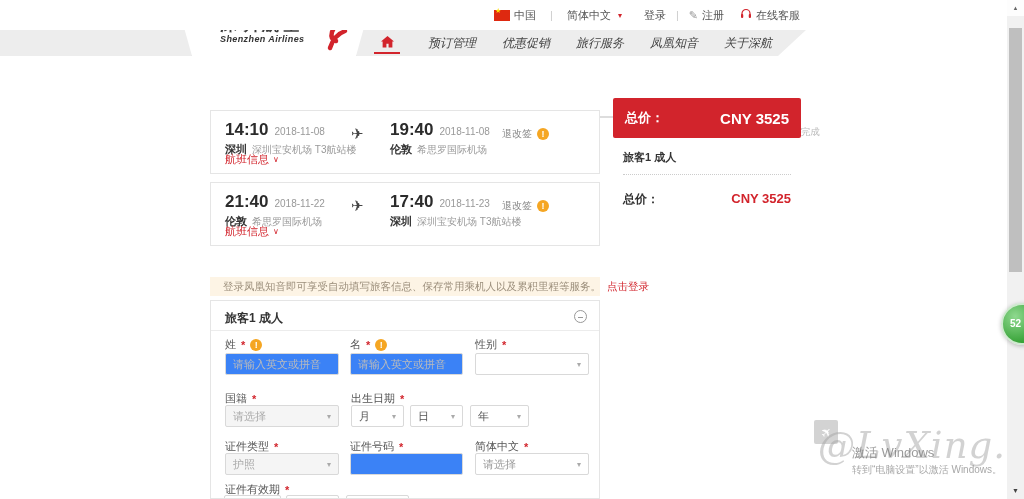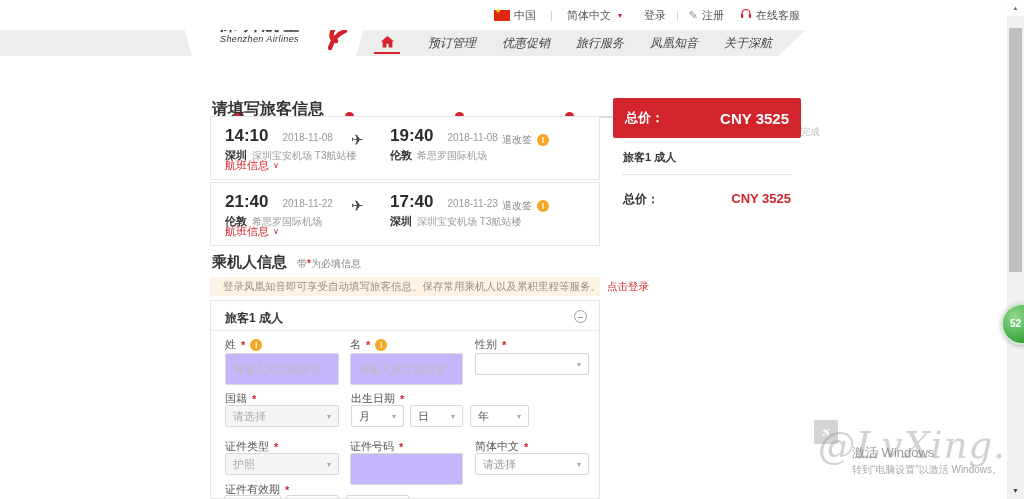--- a/index.html
+++ b/index.html
@@ -18,21 +18,21 @@
   .tb-caret { color:#d2242c; font-size:8px; margin-left:3px; }
   .pencil { color:#999; font-size:11px; }
 
   
   .navband { position:absolute; top:30px; left:0; width:806px; height:26px; background:#ededed;
              clip-path:polygon(0 0,100% 0,calc(100% - 28px) 100%,0 100%); z-index:1; }
   .logo-ribbon { position:absolute; top:6px; left:178px; width:192px; height:50px; background:#fff;
                  clip-path:polygon(0 0,100% 0,calc(100% - 14px) 100%,14px 100%);
                  box-shadow:0 1px 3px rgba(0,0,0,.15); z-index:3; }
   .logo-cn { position:absolute; left:42px; top:7px; font-size:17px; font-weight:bold; color:#3d3d3d; letter-spacing:4px; }
-  .logo-en { position:absolute; left:42px; top:28px; font-size:9px; font-weight:normal; font-style:italic; color:#333; letter-spacing:.4px; }
+  .logo-en { position:absolute; left:42px; top:28px; font-size:9px; font-weight:bold; font-style:italic; color:#333; letter-spacing:.4px; }
   .phoenix { position:absolute; right:14px; top:1px; }
   .navrow { position:absolute; top:30px; left:372px; width:400px; height:26px; display:flex;
             align-items:center; justify-content:space-between; z-index:4; font-size:12px; color:#444; }
   .navrow .nav-item { cursor:pointer; white-space:nowrap;font-style:italic; }
   .nav-home { position:relative; width:30px; height:26px; display:flex; align-items:center; justify-content:center; }
   .nav-home .underline { position:absolute; bottom:2px; left:2px; width:26px; height:2px; background:#d2242c; }
 
   
   .steps { position:absolute; top:56px; left:0; width:1024px; height:32px; }
   .sline { position:absolute; top:60px; height:2px; }
@@ -42,25 +42,25 @@
   .sdot.filled { background:#d2242c; }
   .sdot.hollow { background:#fff; border:2px solid #ccc; width:8px; height:8px; }
   .slabel { position:absolute; top:68px; white-space:nowrap; font-size:9.5px; color:#555; }
   .slabel b { font-size:12px; margin-right:3px; font-weight:bold; }
   .slabel.active { color:#d2242c; }
   .slabel.todo { color:#b9b9b9; }
 
   
   .page-title { position:absolute; left:212px; top:99px; font-size:16px; font-weight:bold; color:#333; }
   .fcard { position:absolute; left:210px; width:390px; height:64px; background:#fff; border:1px solid #e5e5e5; }
-  .fcard.c1 { top:116px; } .fcard.c2 { top:182px; }
+  .fcard.c1 { top:110px; } .fcard.c2 { top:182px; }
   .fblock { position:absolute; top:9px; }
   .fblock .l1 { display:flex; align-items:baseline; gap:6px; }
   .ftime { font-size:17px; font-weight:bold; color:#2b2b2b; }
-  .fdate { font-size:10px; color:#999;margin-left:8px; }
+  .fdate { font-size:10px; color:#999; }
   .fblock .l2 { display:flex; align-items:baseline; gap:5px; margin-top:2px; }
   .fcity { font-size:11px; font-weight:bold; color:#333; }
   .fairport { font-size:10px; color:#999; }
   .fplane { position:absolute; left:140px; top:14px; color:#444; font-size:15px; }
   .dep { left:14px; } .arr { left:179px; }
   .refund { position:absolute; left:291px; top:16px; display:flex; align-items:center; gap:5px;
             font-size:10px; color:#888; cursor:pointer; }
   .winfo { display:inline-block; width:12px; height:12px; border-radius:50%; background:#f5a623;
            color:#fff; font-size:9px; font-weight:bold; text-align:center; line-height:12px; }
   .flink { position:absolute; left:14px; bottom:6px; font-size:11px; color:#d2242c; cursor:pointer; display:flex; gap:4px; align-items:center; }
@@ -76,22 +76,22 @@
 
   
   .pcard { position:absolute; left:210px; top:300px; width:390px; height:199px; background:#fff;
            border:1px solid #e5e5e5; overflow:hidden; }
   .pcard-head { position:absolute; top:0; left:0; width:100%; height:30px; border-bottom:1px solid #ececec; }
   .pcard-title { position:absolute; left:14px; top:9px; font-size:12px; font-weight:bold; color:#333; }
   .collapse { position:absolute; right:12px; top:9px; width:13px; height:13px; border:1px solid #999;
               border-radius:50%; cursor:pointer; }
   .collapse::after { content:""; position:absolute; left:3px; right:3px; top:50%; border-top:1px solid #999; }
   .flabel { position:absolute; font-size:11px; color:#555; white-space:nowrap; display:flex; align-items:center; gap:5px; }
-  .tinput { position:absolute; height:32px; border:1px solid #d9d9d9; border-radius:2px; font-size:11px;
-            color:#333; padding:0 7px; outline:none; background:#c4b5fd; font-family:"Liberation Sans",sans-serif; }
+  .tinput { position:absolute; height:22px; border:1px solid #d9d9d9; border-radius:2px; font-size:11px;
+            color:#333; padding:0 7px; outline:none; background:#3b82f6; font-family:"Liberation Sans",sans-serif; }
   .tinput::placeholder { color:#bbb; }
   .select { position:absolute; height:22px; border:1px solid #d9d9d9; border-radius:2px; background:#fff;
             font-size:11px; color:#999; display:flex; align-items:center; padding:0 7px; cursor:pointer; }
   .select .caret { margin-left:auto; color:#aaa; font-size:8px; }
   .select.gray { background:#f5f5f5; color:#aaa; }
 
   
   .pricebox { position:absolute; left:613px; top:98px; width:188px; height:40px; background:#d2242c;
               border-radius:2px; display:flex; align-items:center; padding:0 12px; color:#fff; }
   .pricebox .pl { font-size:13px; font-weight:bold; }
@@ -196,21 +196,20 @@
     <div class="sdot hollow" style="left:675px;"></div>
     <div class="sdot hollow" style="left:785px;"></div>
     <div class="slabel" style="left:222px;"><b>1</b><span>航班查询</span></div>
     <div class="slabel" style="left:332px;"><b>2</b><span>航班选择</span></div>
     <div class="slabel" style="left:442px;"><b>3</b><span>航班概况</span></div>
     <div class="slabel active" style="left:552px;"><b>4</b><span>旅客信息</span></div>
     <div class="slabel todo" style="left:662px;"><b>5</b><span>支付订单</span></div>
     <div class="slabel todo" style="left:772px;"><b>6</b><span>支付完成</span></div>
   </div>
 
-  <div class="page-title">请填写旅客信息</div>
 
   <div class="fcard c1">
     <div class="fblock dep">
       <div class="l1">
           <span class="ftime">14:10</span>
           <span class="fdate">2018-11-08</span>
         </div>
       <div class="l2">
           <span class="fcity">深圳</span>
           <span class="fairport">深圳宝安机场  T3航站楼</span>
@@ -262,24 +261,20 @@
     <div class="refund">
       <span>退改签</span>
       <span class="winfo">!</span>
     </div>
     <div class="flink">
       <span>航班信息</span>
       <span class="chev">∨</span>
     </div>
   </div>
 
-  <div class="sec-title-row">
-    <span class="sec-title">乘机人信息</span>
-    <span class="sec-note"><span>带</span><span class="red-star">*</span><span>为必填信息</span></span>
-  </div>
   <div class="notice">
     <span>登录凤凰知音即可享受自动填写旅客信息、保存常用乘机人以及累积里程等服务。</span>
     <span class="nlink">点击登录</span>
   </div>
 
   <div class="pcard">
     <div class="pcard-head">
       <span class="pcard-title">旅客1 成人</span>
       <span class="collapse"></span>
     </div>

